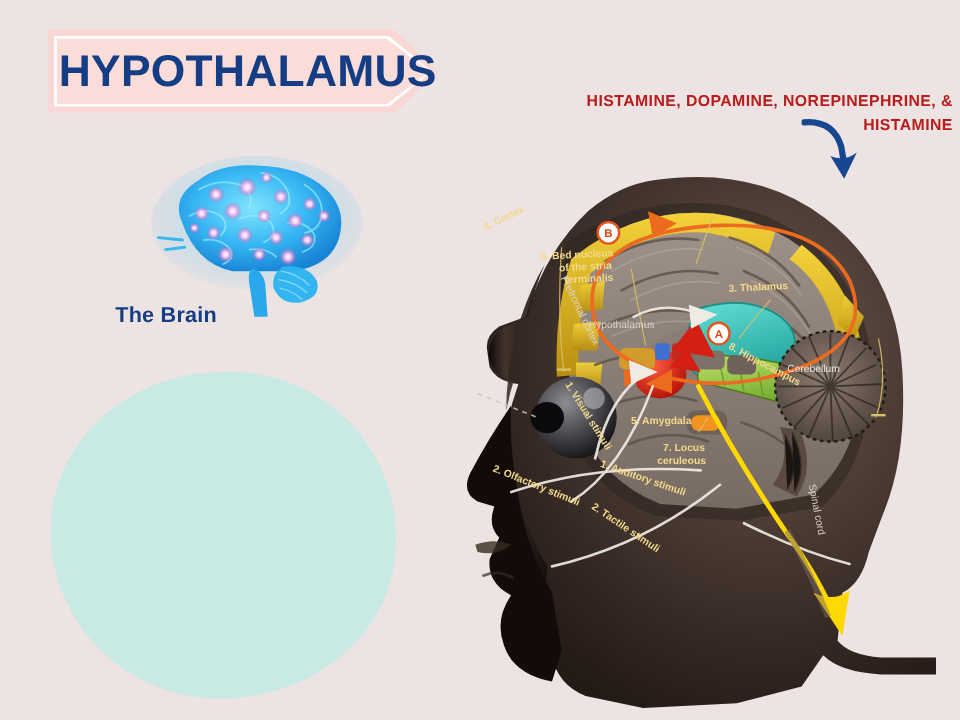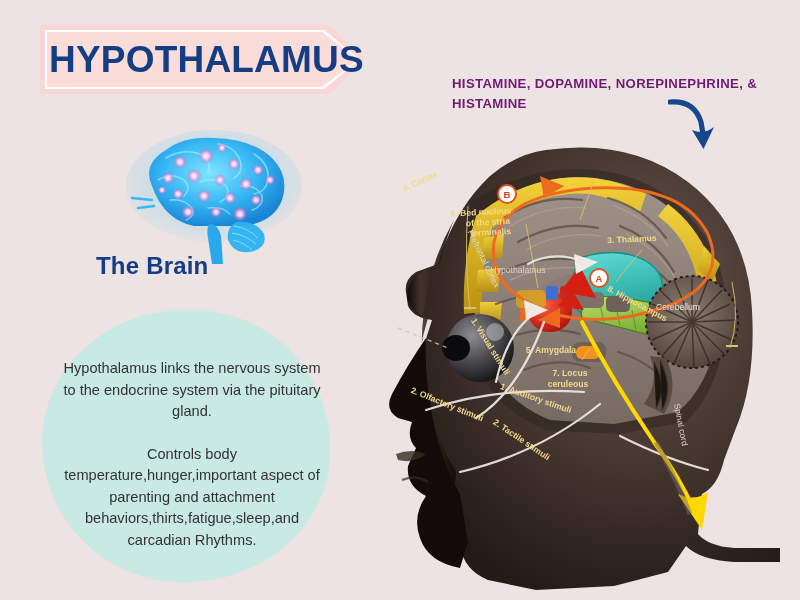--- a/index.html
+++ b/index.html
@@ -66,26 +66,26 @@
     color: #143d84;
     white-space: nowrap;
   }
 
   
   .nt-heading {
     position: absolute;
     left: 452px;
     top: 74px;
     width: 342px;
-    text-align: left;
+    text-align: right;
     font-size: 13.2px;
     font-weight: 700;
     letter-spacing: 0.35px;
     line-height: 20px;
-    color: #701a75;
+    color: #b91c1c;
   }
   .nt-arrow {
     position: absolute;
     left: 668px;
     top: 96px;
     width: 60px;
     height: 62px;
   }
 
   
@@ -93,21 +93,21 @@
     position: absolute;
     left: 122px;
     top: 128px;
     width: 190px;
     height: 138px;
   }
   .brain-label {
     position: absolute;
     left: 96px;
     top: 252px;
-    font-size: 24px;
+    font-size: 18px;
     font-weight: 700;
     color: #143d84;
     letter-spacing: 0.2px;
   }
 
   
   .teal-circle {
     position: absolute;
     left: 42px;
     top: 310px;
@@ -220,25 +220,20 @@
       <circle cx="66" cy="84" r="7" fill="url(#dot)"></circle>
       <circle cx="94" cy="84" r="6" fill="url(#dot)"></circle>
       <circle cx="118" cy="86" r="7.5" fill="url(#dot)"></circle>
       <circle cx="100" cy="20" r="5" fill="url(#dot)"></circle>
       <circle cx="40" cy="62" r="4.5" fill="url(#dot)"></circle>
     </g>
   </svg>
   <div class="brain-label">The Brain</div>
 
   <div class="teal-circle"></div>
-  <div class="body-copy">
-    <p>Hypothalamus links the nervous system to the endocrine system via the pituitary gland.</p>
-    <div class="gap"></div>
-    <p>Controls body temperature,hunger,important aspect of parenting and attachment behaviors,thirts,fatigue,sleep,and carcadian Rhythms.</p>
-  </div>
 
   <svg class="head-fig" viewBox="0 0 432 458">
     <defs>
       <radialGradient id="skin" cx="62%" cy="34%" r="72%">
         <stop offset="0%" stop-color="#6d5a50"></stop>
         <stop offset="46%" stop-color="#4a3a33"></stop>
         <stop offset="100%" stop-color="#241a16"></stop>
       </radialGradient>
       <linearGradient id="face" x1="0" y1="0" x2="1" y2="0">
         <stop offset="0%" stop-color="#0a0606"></stop>

